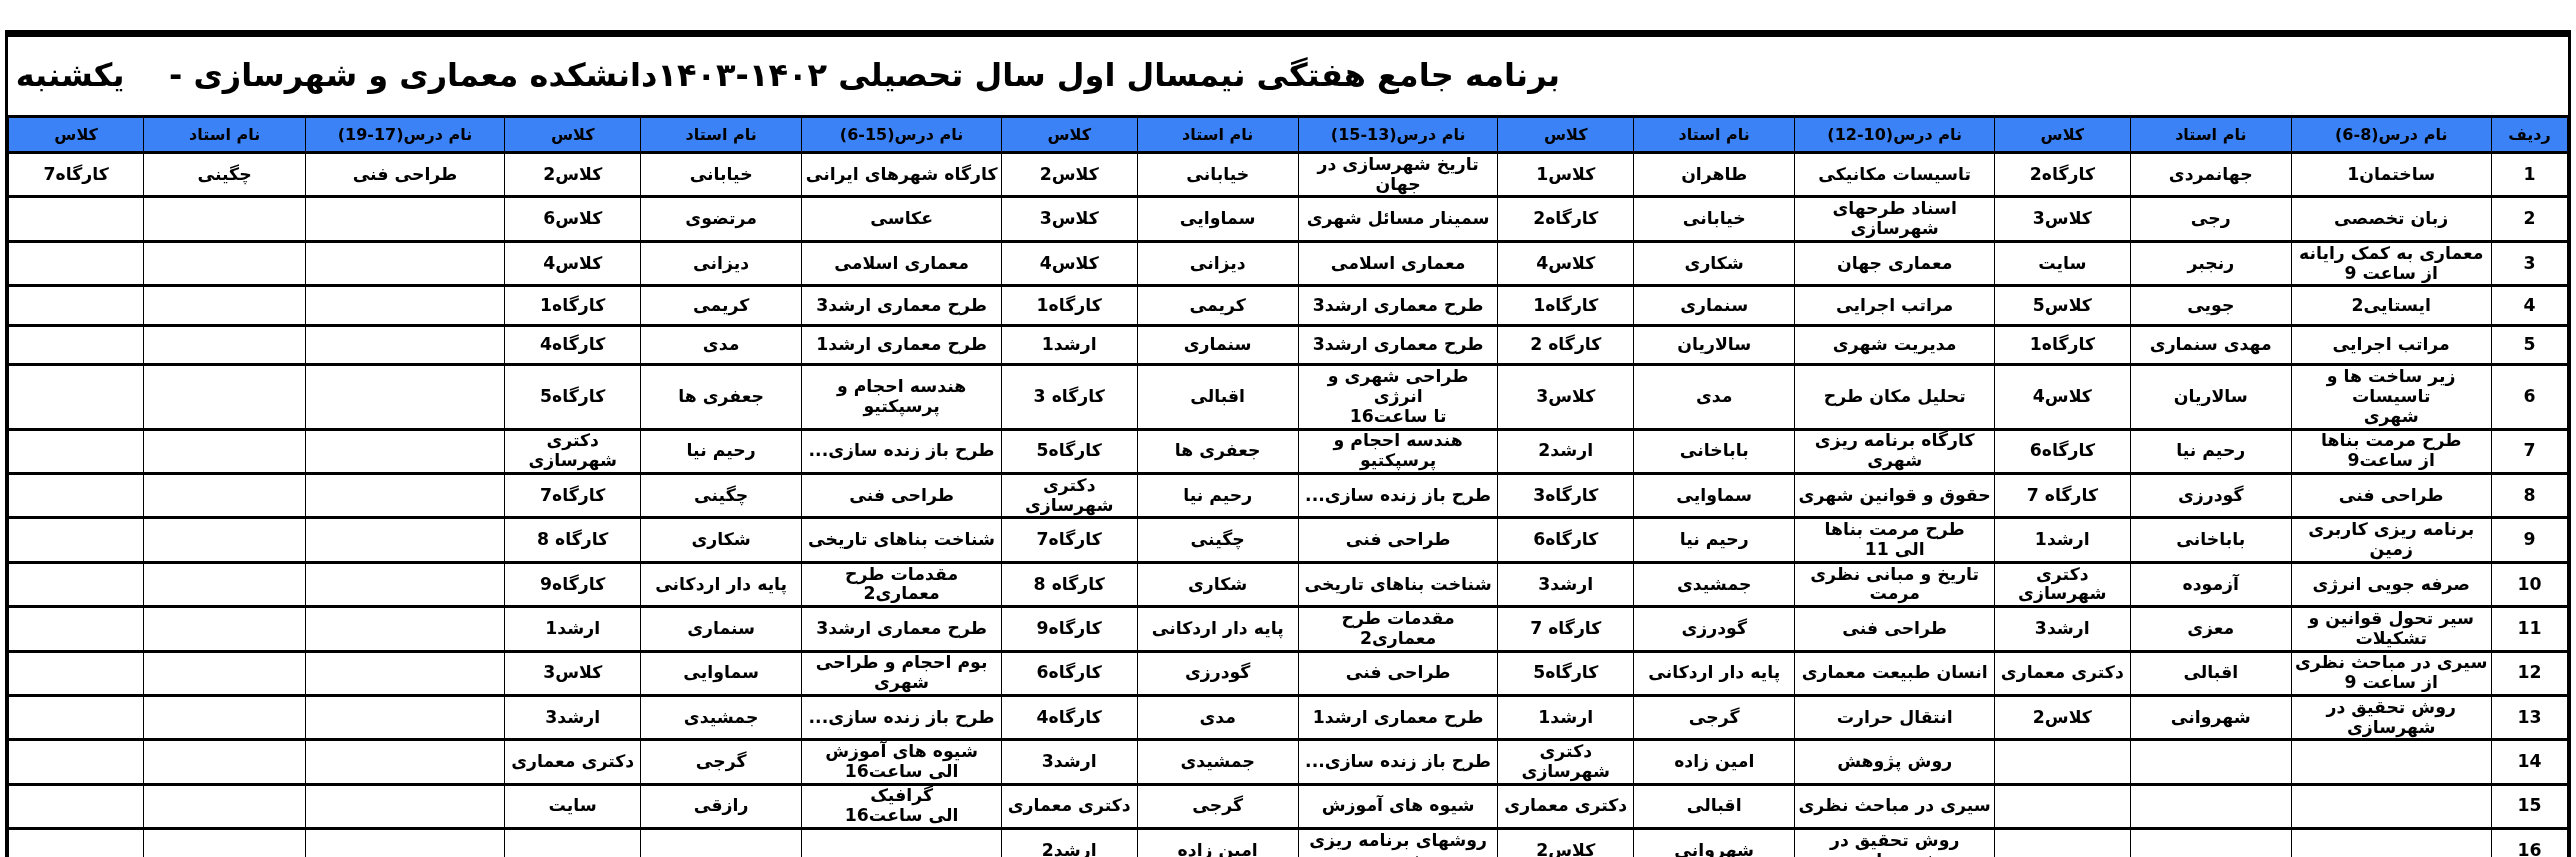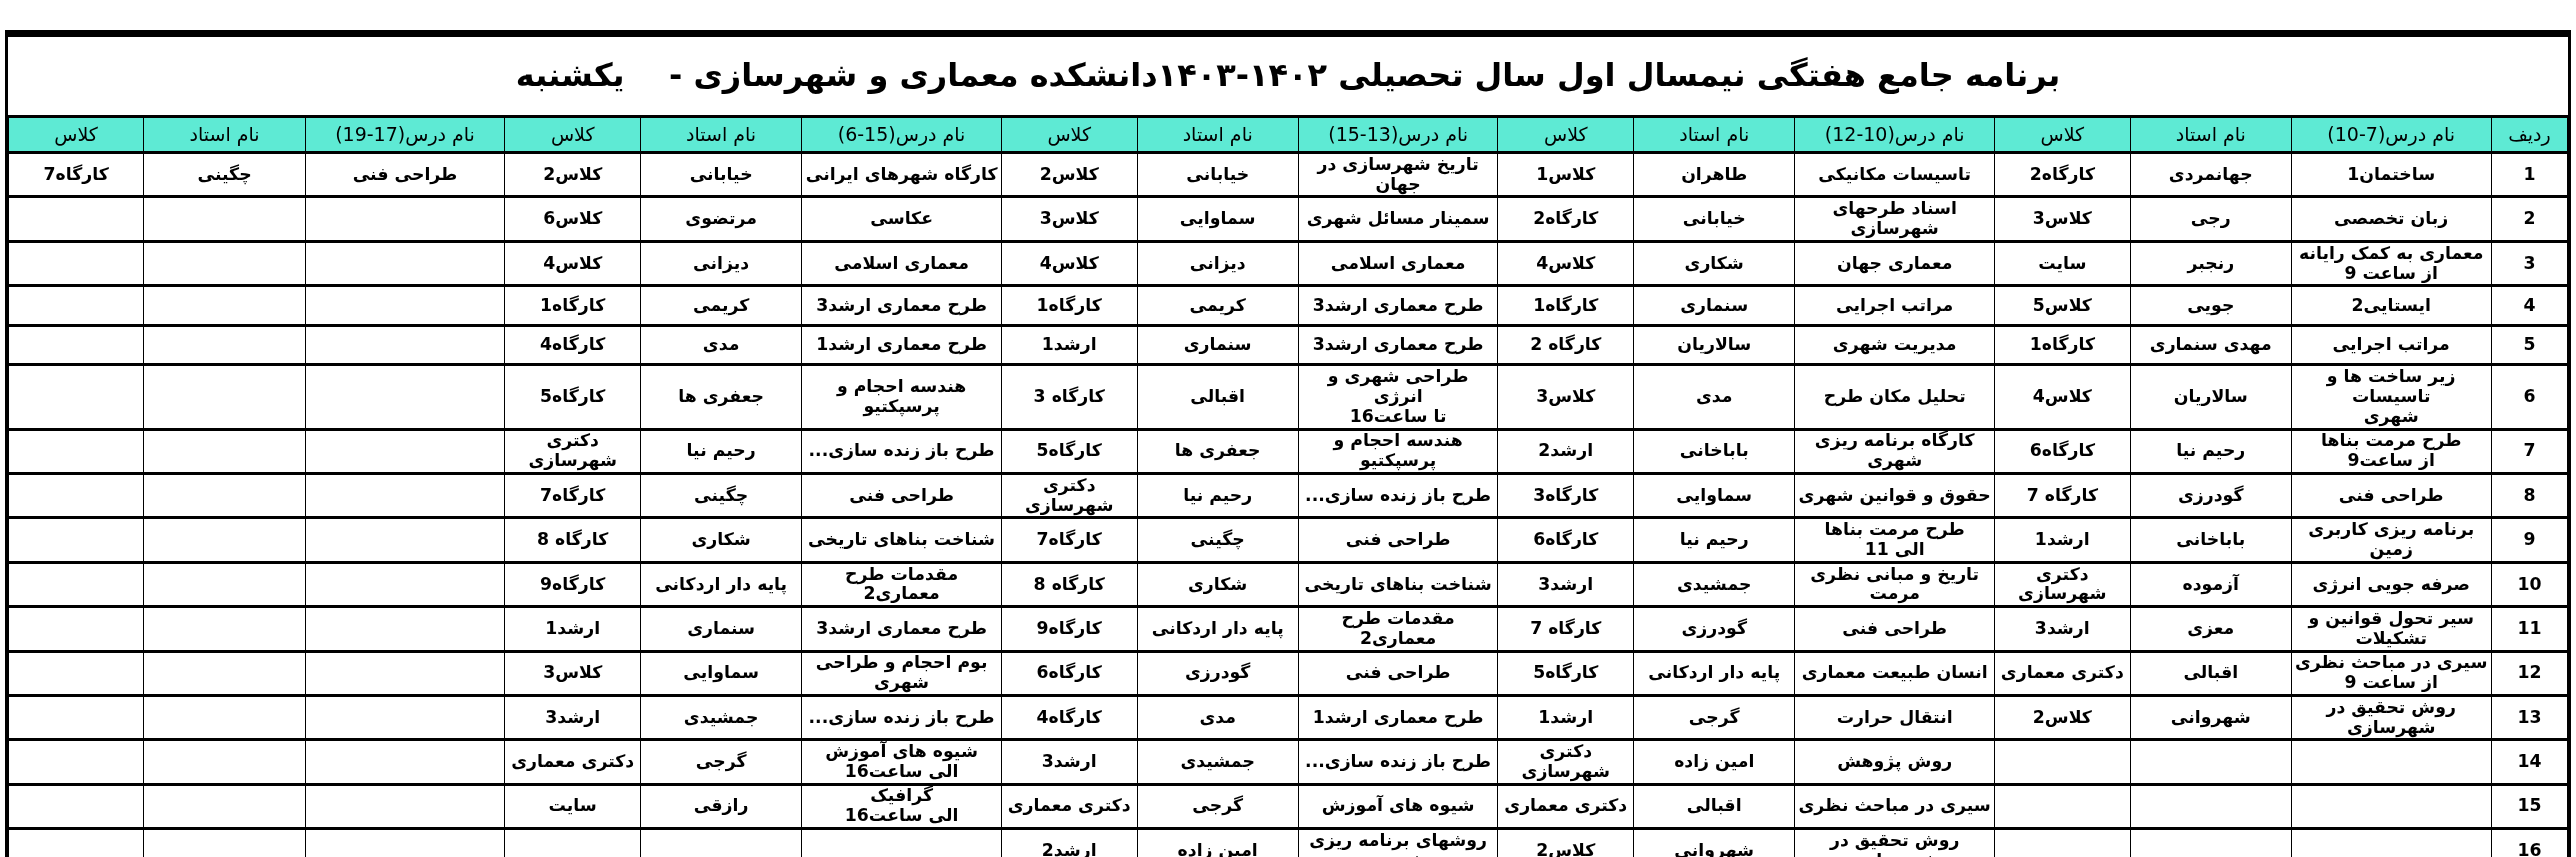--- a/index.html
+++ b/index.html
@@ -6,34 +6,34 @@
   .page{
     width:2576px;height:858px;position:relative;background:#ffffff;
     font-family:"DejaVu Sans","Liberation Sans",sans-serif;
     direction:rtl;color:#000;overflow:hidden;
   }
   .sheet{
     position:absolute;left:4.7px;right:4.7px;top:30px;
     border:3.2px solid #000;border-top:7px solid #000;background:#fff;
   }
   .title{
-    text-align:center;font-size:32px;font-weight:bold;
+    text-align:left;font-size:32px;font-weight:bold;
     padding:19px 8px 20.5px 8px;letter-spacing:0;
   }
   table.schedule{
     width:100%;border-collapse:collapse;table-layout:fixed;direction:rtl;
   }
   table.schedule th,table.schedule td{
     border-left:1.6px solid #000;border-right:1.6px solid #000;
     border-top:3.2px solid #000;border-bottom:3.2px solid #000;
     text-align:center;vertical-align:middle;
     padding:0.8px 2.4px;overflow:hidden;
   }
   table.schedule th{
-    background:#5eead4;font-size:19px;font-weight:normal;height:32px;
+    background:#3b82f6;font-size:16px;font-weight:bold;height:32px;
   }
   table.schedule td{
     font-size:17.3px;font-weight:bold;height:35px;line-height:1.15;
     white-space:pre-line;background:#fff;
   }
   td.num{font-size:24px;font-weight:bold;}
   col.c-radif{width:3%;}
   col.c-course{width:7.8%;}
   col.c-prof{width:6.3%;}
   col.c-room{width:5.3%;}
@@ -59,21 +59,21 @@
           <col class="c-course">
           <col class="c-prof">
           <col class="c-room">
           <col class="c-course">
           <col class="c-prof">
           <col class="c-room">
         </colgroup>
       <thead>
         <tr>
             <th>ردیف</th>
-            <th>نام درس(7-10)</th>
+            <th>نام درس(8-6)</th>
             <th>نام استاد</th>
             <th>کلاس</th>
             <th>نام درس(10-12)</th>
             <th>نام استاد</th>
             <th>کلاس</th>
             <th>نام درس(13-15)</th>
             <th>نام استاد</th>
             <th>کلاس</th>
             <th>نام درس(15-6)</th>
             <th>نام استاد</th>

